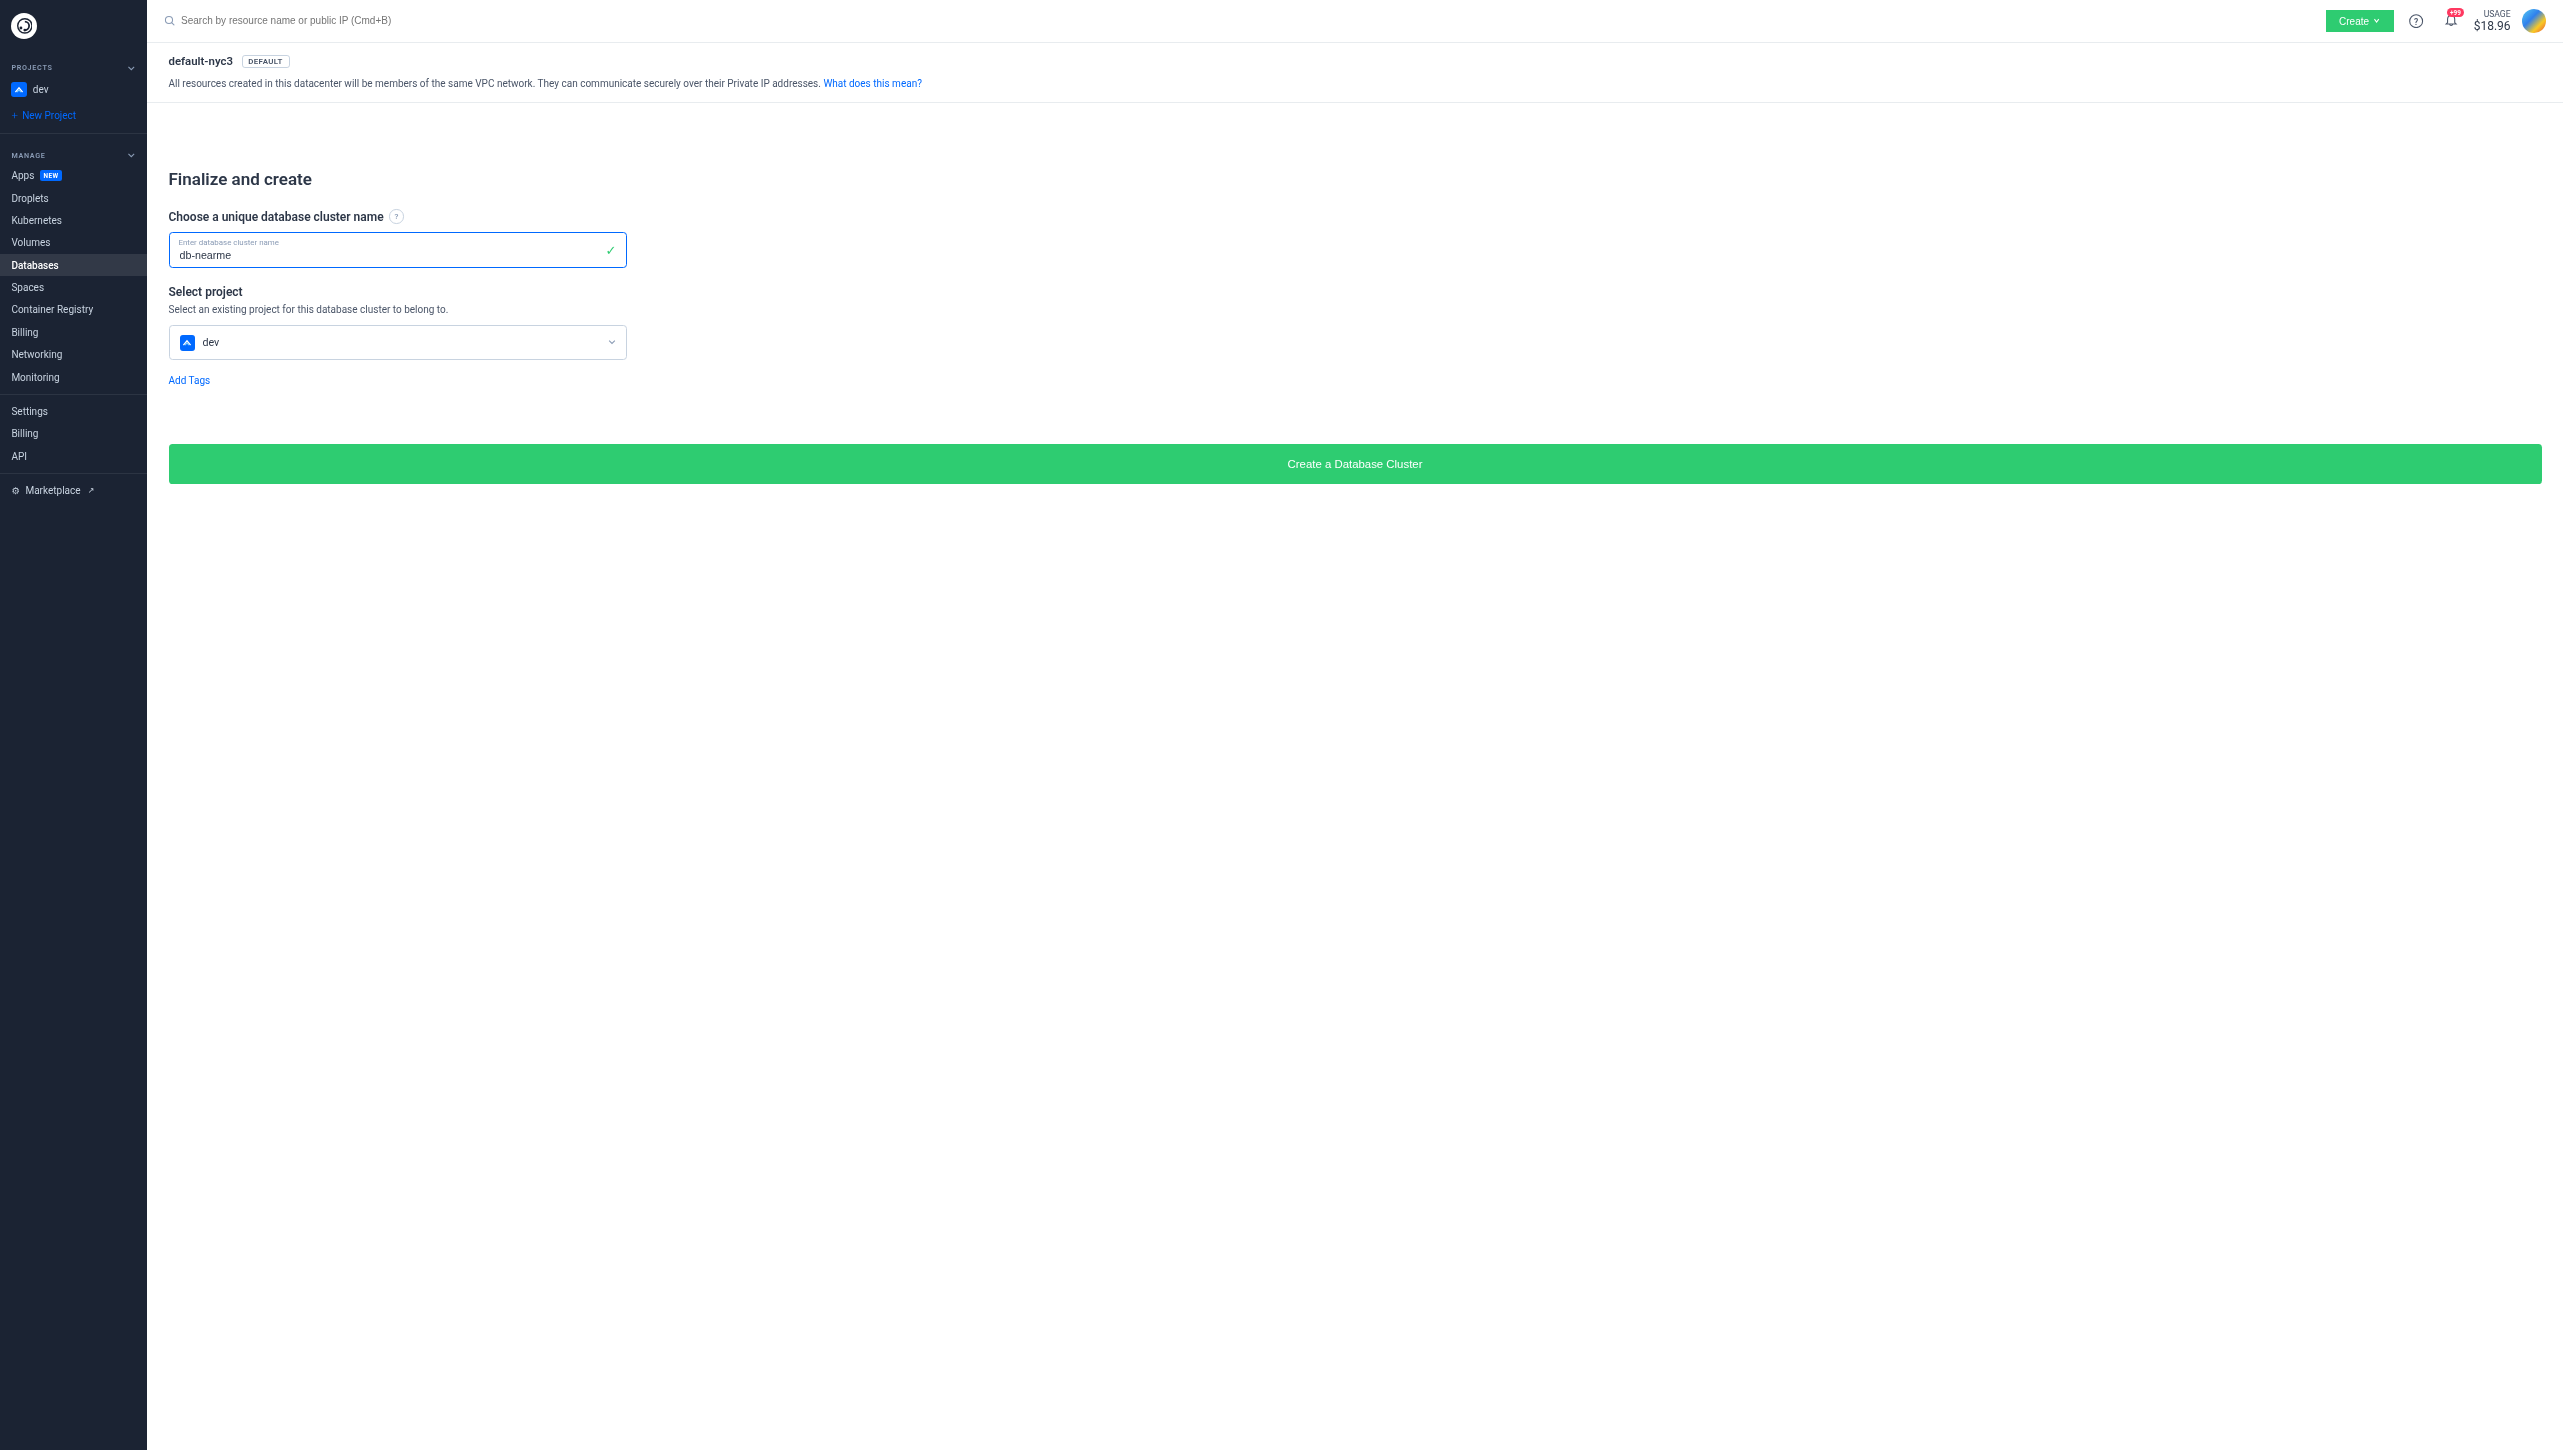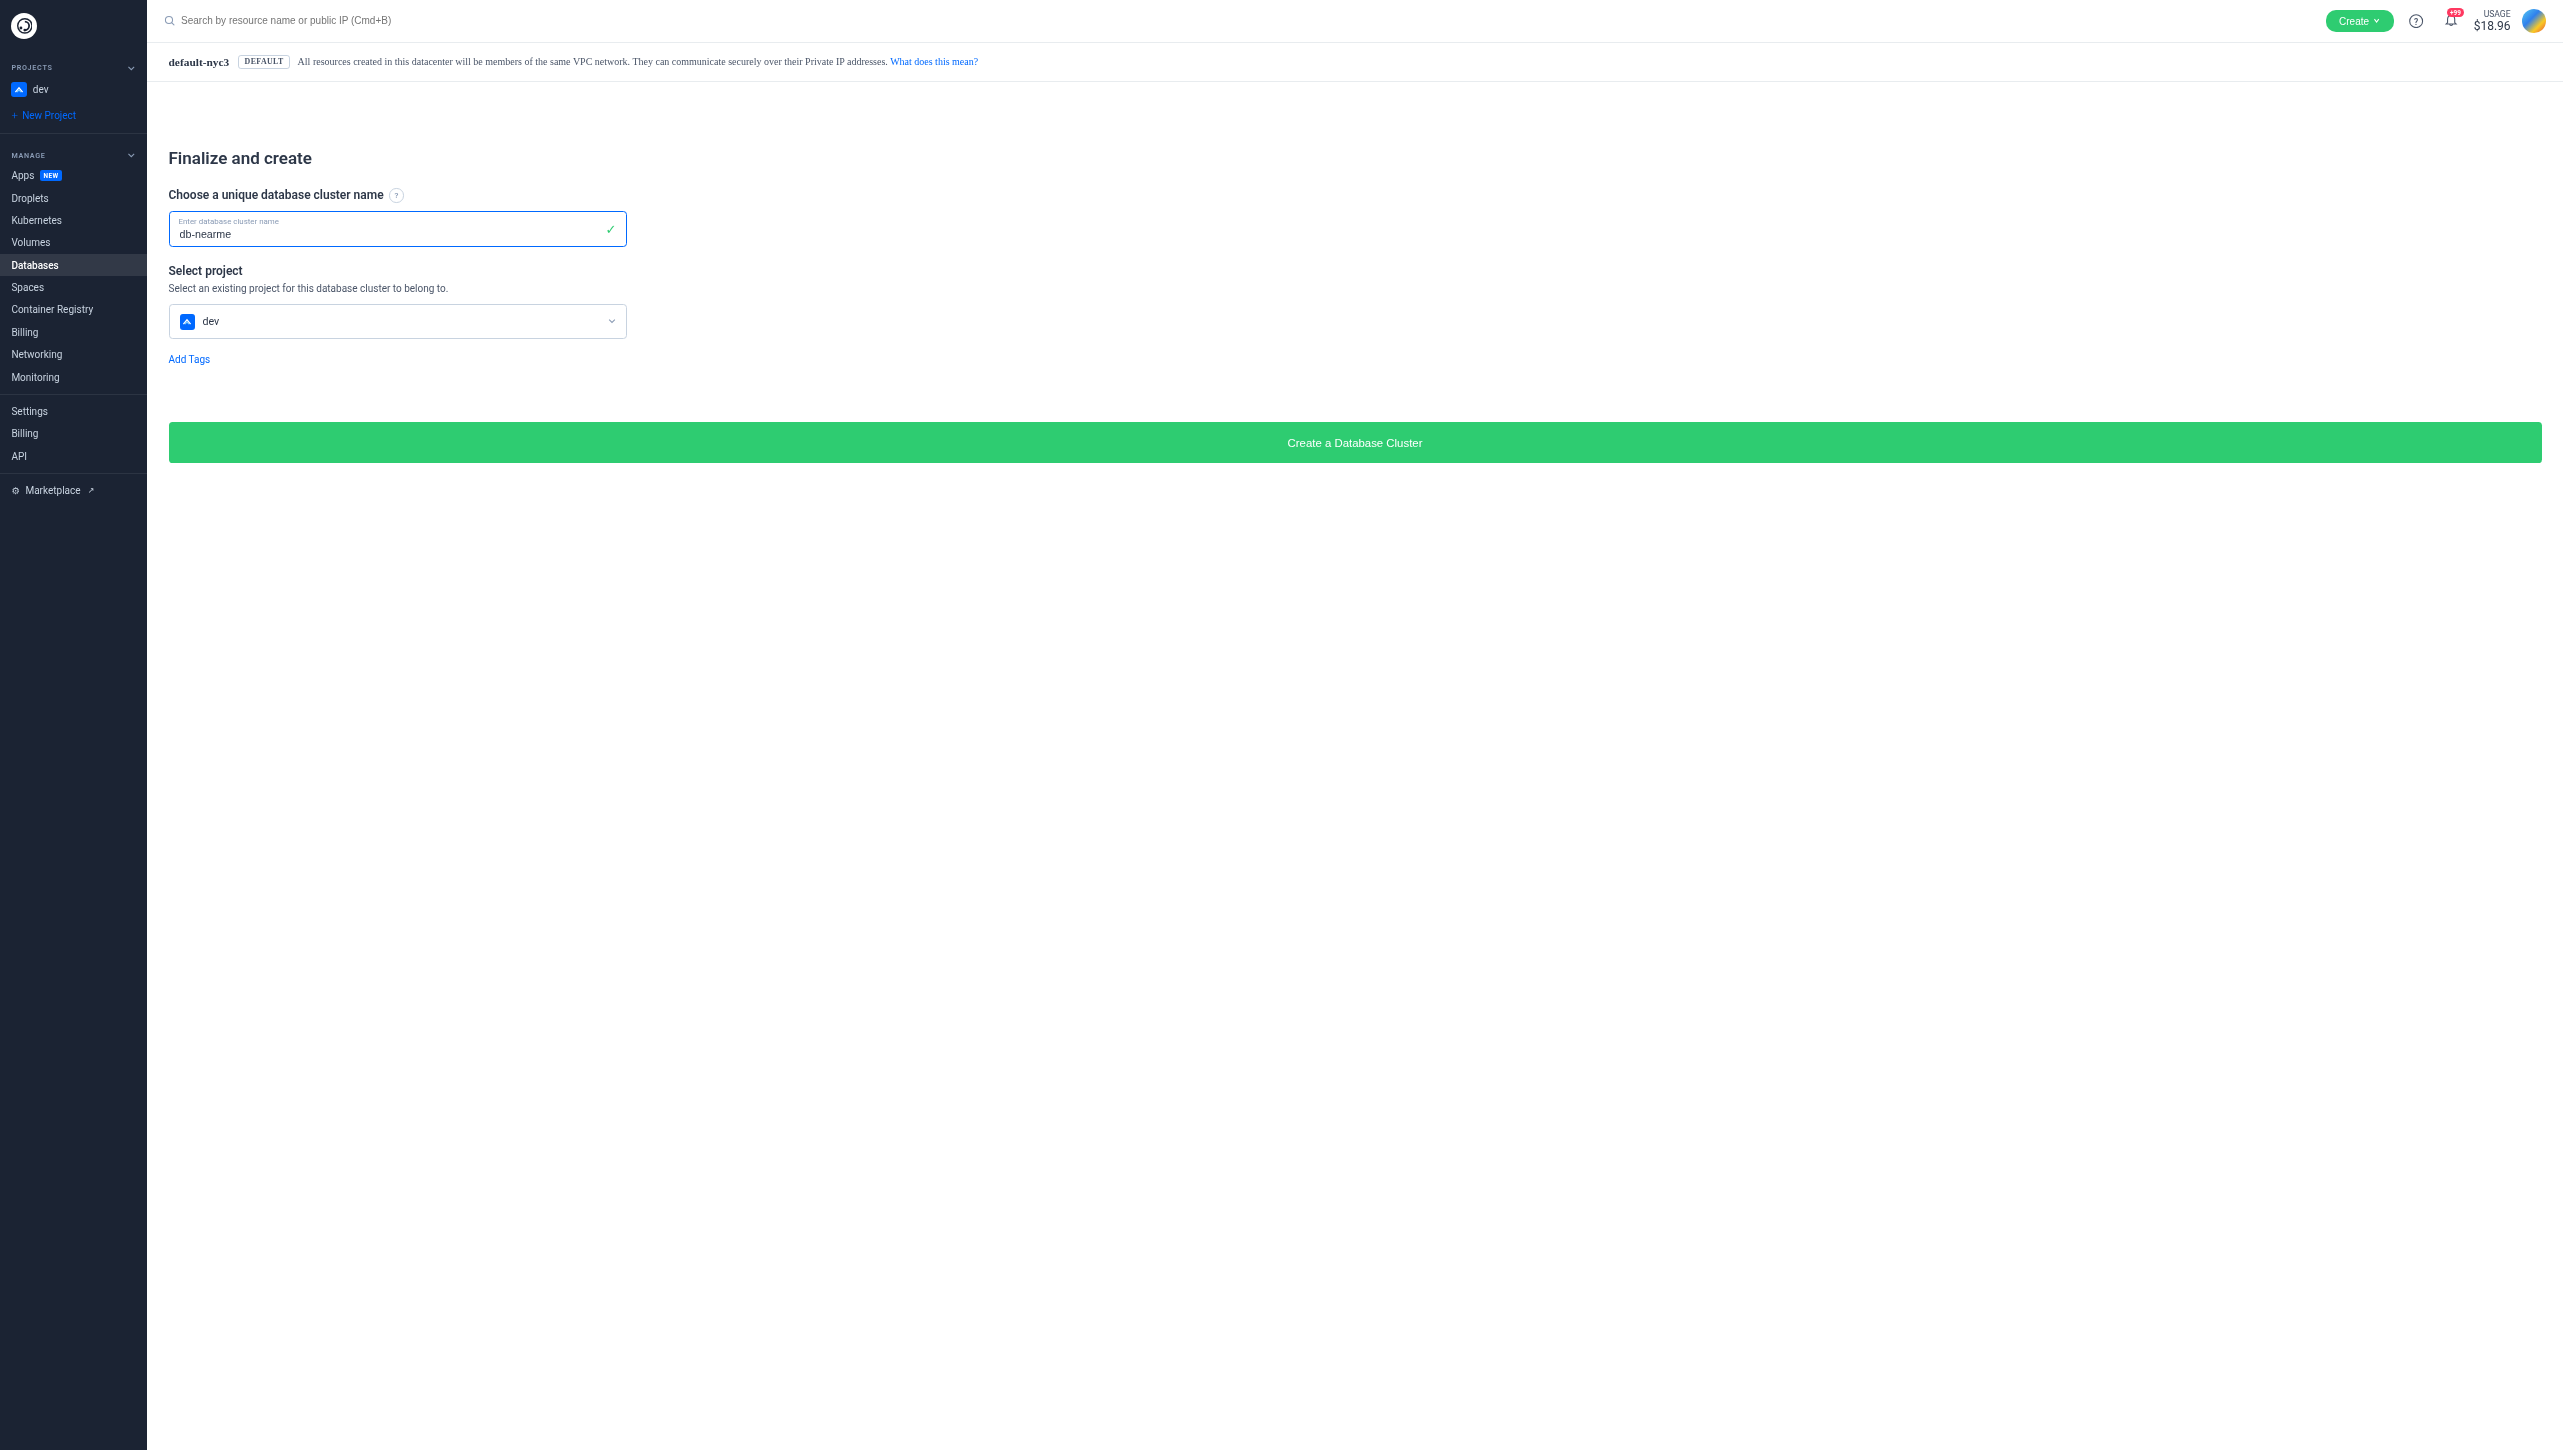--- a/index.html
+++ b/index.html
@@ -131,21 +131,21 @@
     }
     .topbar-right {
       display: flex;
       align-items: center;
       gap: 11.4px;
     }
     .create-btn {
       background: #2ecc71;
       color: white;
       border: none;
-      border-radius: 10px;
+      border-radius: 0;
       padding: 5.7px 13px;
       font-size: 10px;
       font-weight: 500;
       cursor: pointer;
       display: flex;
       align-items: center;
       gap: 4.3px;
     }
 
     .topbar-icon {
@@ -194,22 +194,22 @@
     .page-content {
       flex: 1;
       overflow-y: auto;
       padding: 0;
     }
 
     .datacenter-bar {
       padding: 11.4px 21.5px;
       border-bottom: 0.7px solid #e8ecef;
       display: flex;
+      flex-direction: column;
       gap: 7.2px;
-      font-family: Liberation Serif, serif;
     }
     .datacenter-header {
       display: flex;
       align-items: center;
       gap: 8.6px;
     }
     .datacenter-name {
       font-size: 11.4px;
       font-weight: 600;
       color: #2d3748;

